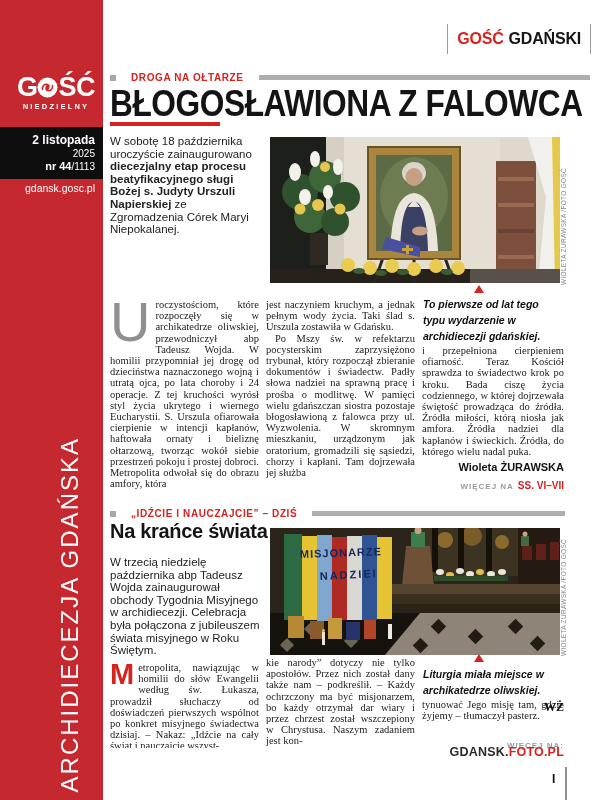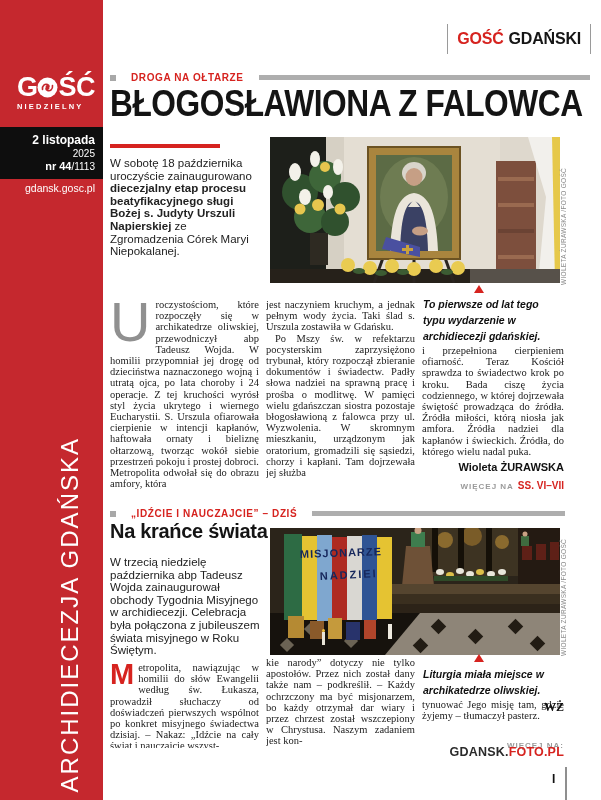--- a/index.html
+++ b/index.html
@@ -3,21 +3,21 @@
 <meta charset="utf-8">
 <style>
   * { margin:0; padding:0; box-sizing:border-box; }
   html,body { background:#fff; }
   .page {
     position:relative; width:601px; height:800px; background:#fff;
     overflow:hidden; font-family:"Liberation Sans", sans-serif; color:#1b1b1b;
   }
   
   .sidebar { position:absolute; left:0; top:0; width:103px; height:800px; background:#c5282e; }
-  .masthead { position:absolute; top:74px; right:8px; text-align:left; color:#fff;margin-left:36px; }
+  .masthead { position:absolute; top:74px; right:8px; text-align:center; color:#fff;margin-left:36px; }
   .masthead-title { font-size:27px; font-weight:bold; line-height:26px; letter-spacing:-0.5px; white-space:nowrap; }
   .masthead-title .oswirl { display:inline-block; width:21px; height:21px; vertical-align:-2px; }
   .masthead-sub { font-size:7.5px; font-weight:bold; letter-spacing:2.2px; margin-top:2px; }
   .datebox { position:absolute; top:127px; left:0; width:103px; background:#0e0e0e; color:#fff;
              text-align:right; padding:6px 8px 7px; }
   .date-day { font-weight:bold; font-size:12px; }
   .date-year { font-size:10px; margin-top:1px; }
   .issue { font-size:10px; margin-top:1px; }
   .issue .b { font-weight:bold; font-size:11px; }
   .sidebar-url { position:absolute; top:182px; right:8px; color:#fff; font-size:10.5px; }
@@ -32,21 +32,21 @@
   
   .kicker { position:absolute; display:flex; align-items:center; gap:15px; }
   .ksq { width:6px; height:6px; background:#a8a8a8; flex:0 0 auto; }
   .ktext { color:#d6231f; font-weight:bold; font-size:10px; letter-spacing:0.6px; white-space:nowrap; }
   .kbar { flex:1; height:5px; background:#aeaeae; }
   
   .headline1 { position:absolute; left:110px; top:84px; font-size:36px; font-weight:bold; color:#141414;
                letter-spacing:-0.5px; white-space:nowrap; transform:scaleX(0.88); transform-origin:left top; line-height:40px; }
   .headline2 { position:absolute; left:110px; top:520px; font-size:20px; font-weight:bold; color:#141414;
                letter-spacing:-0.3px; white-space:nowrap; }
-  .leadwrap1 { position:absolute; left:110px; top:144px; width:152px; }
+  .leadwrap1 { position:absolute; left:110px; top:122px; width:152px; }
   .redbar { width:110px; height:4px; background:#d6231f; margin-bottom:9px; }
   .lead { font-size:11.5px; line-height:12.6px; color:#222; }
   .lead .lb { font-weight:bold; }
   .lead2 { position:absolute; left:110px; top:556px; width:152px; font-size:11.5px; line-height:12.6px; color:#222; }
   
   .bodytext { font-family:"Liberation Serif", serif; font-size:10.5px; line-height:11.2px;
               text-align:justify; color:#1b1b1b; }
   .col { position:absolute; overflow:hidden; }
   .col1a { left:110px; top:299px; width:149px; height:212px; }
   .col2a { left:266px; top:299px; width:149px; height:212px; }

